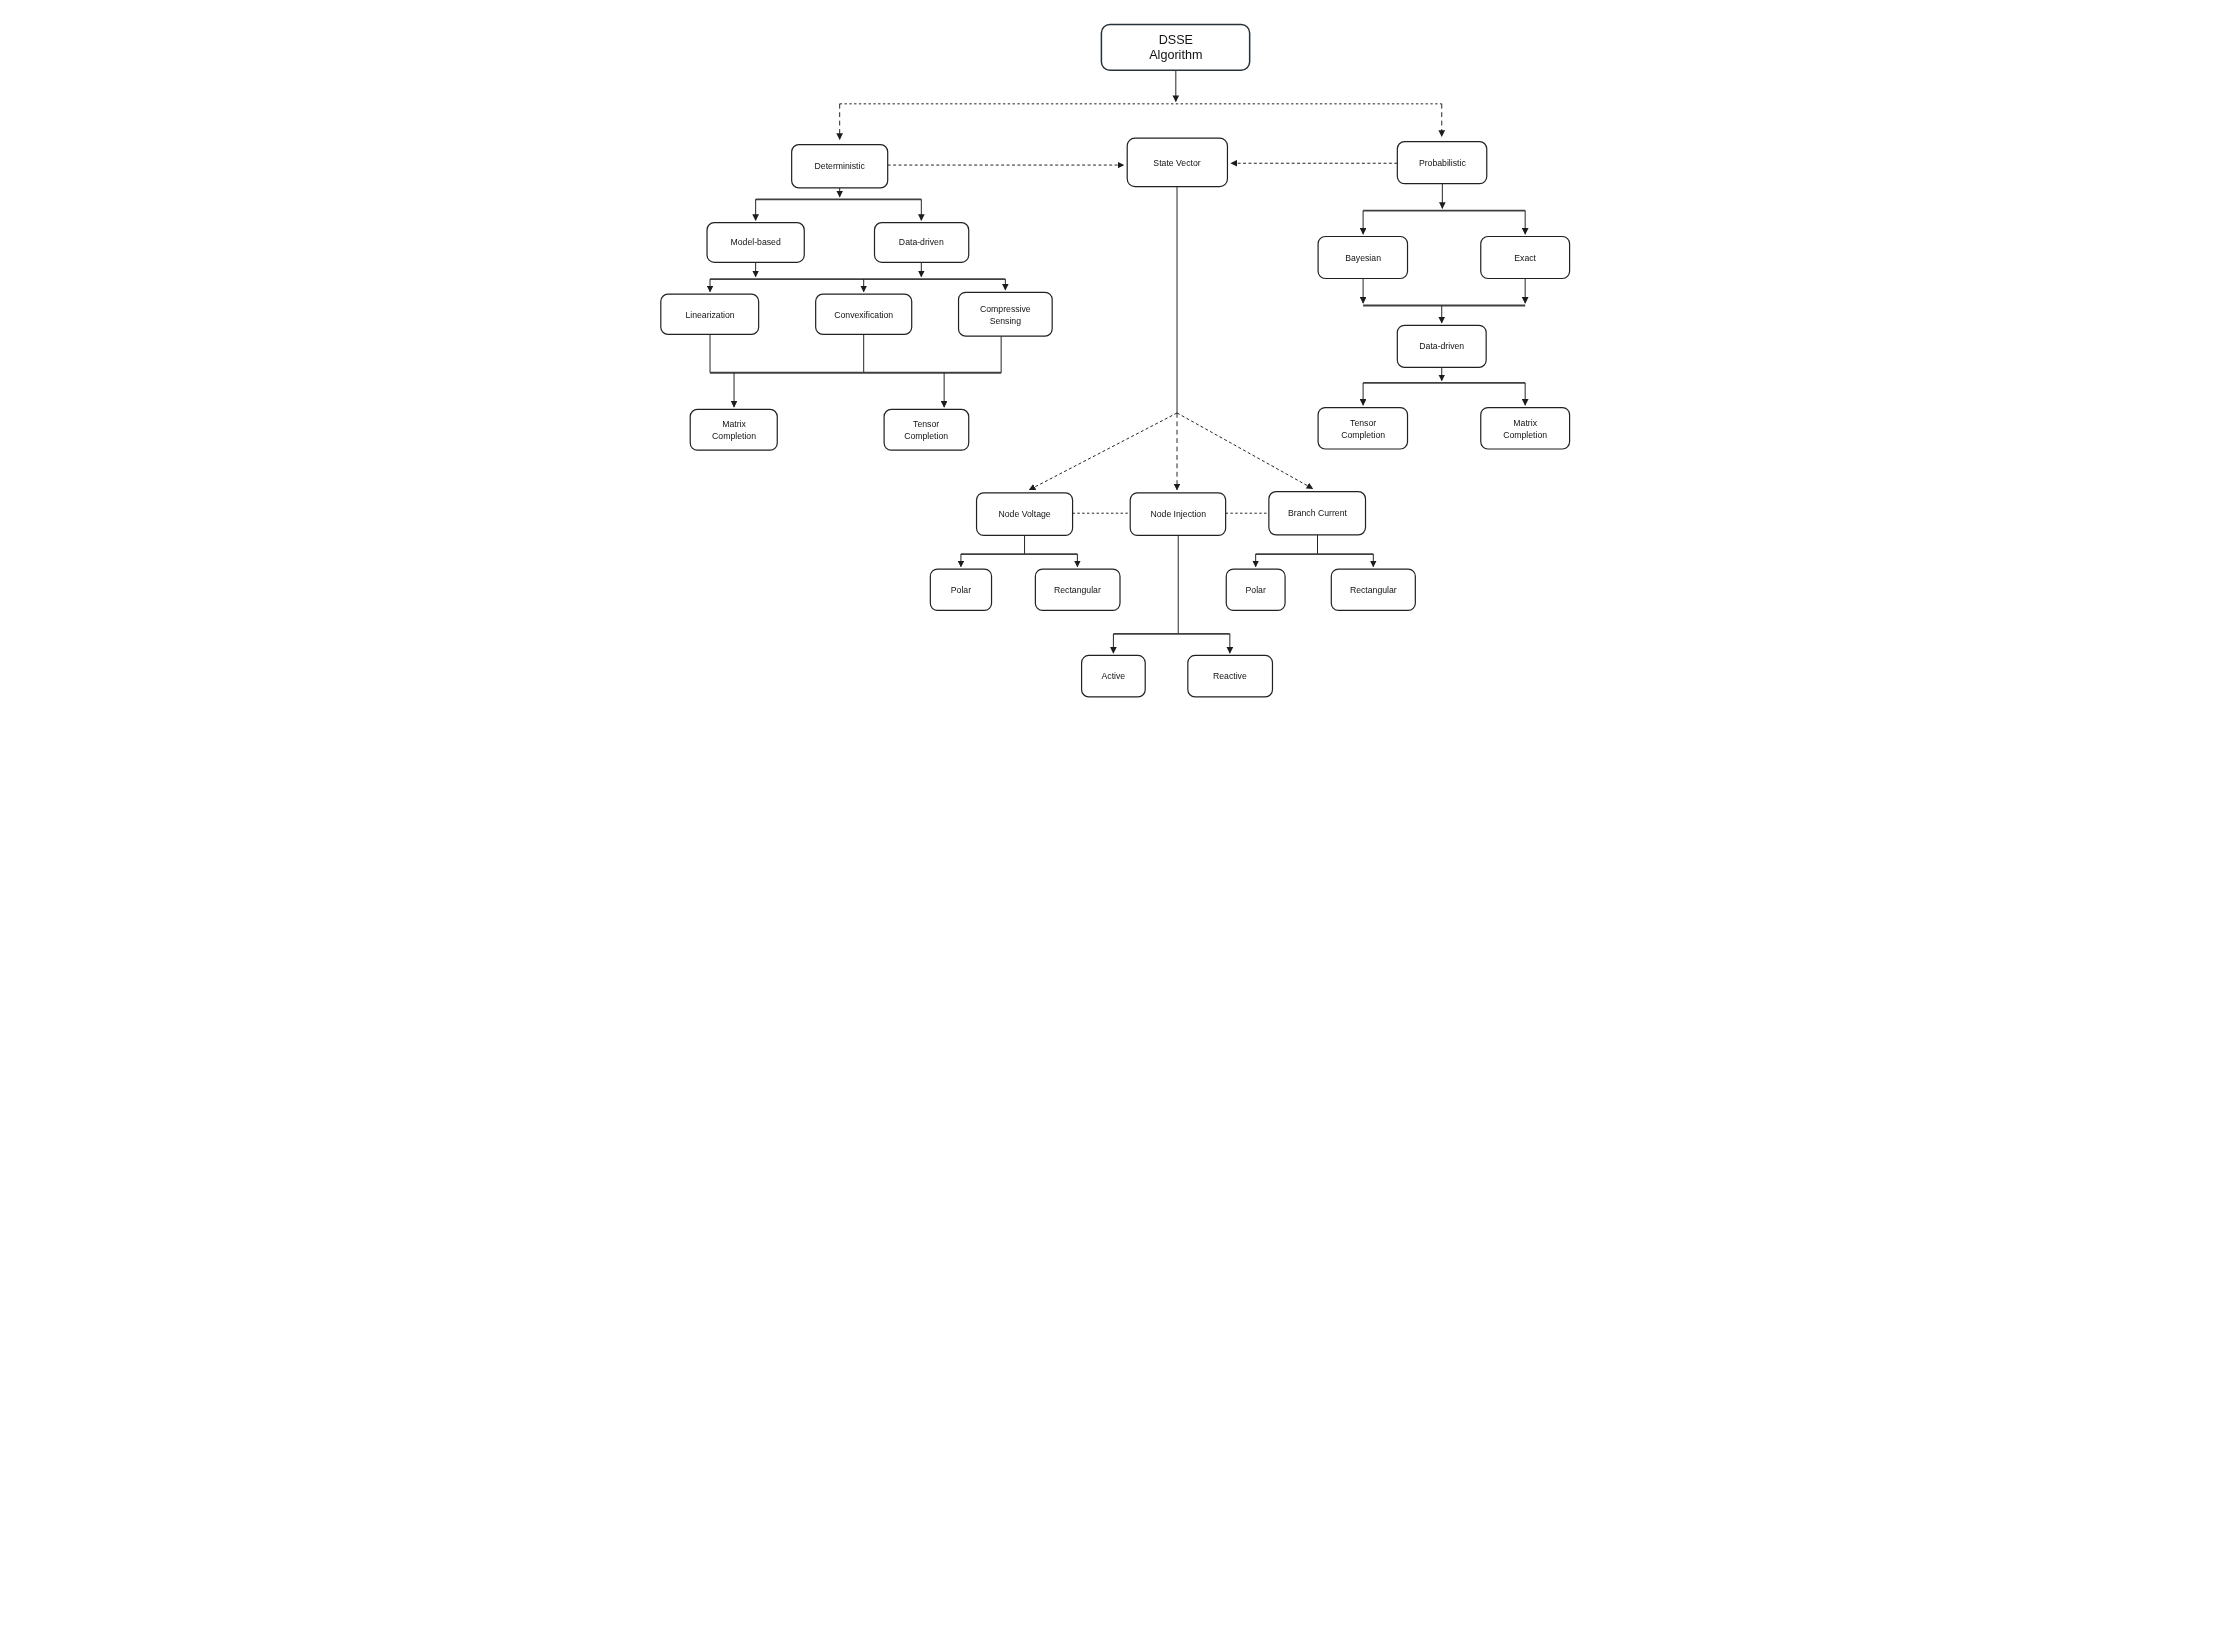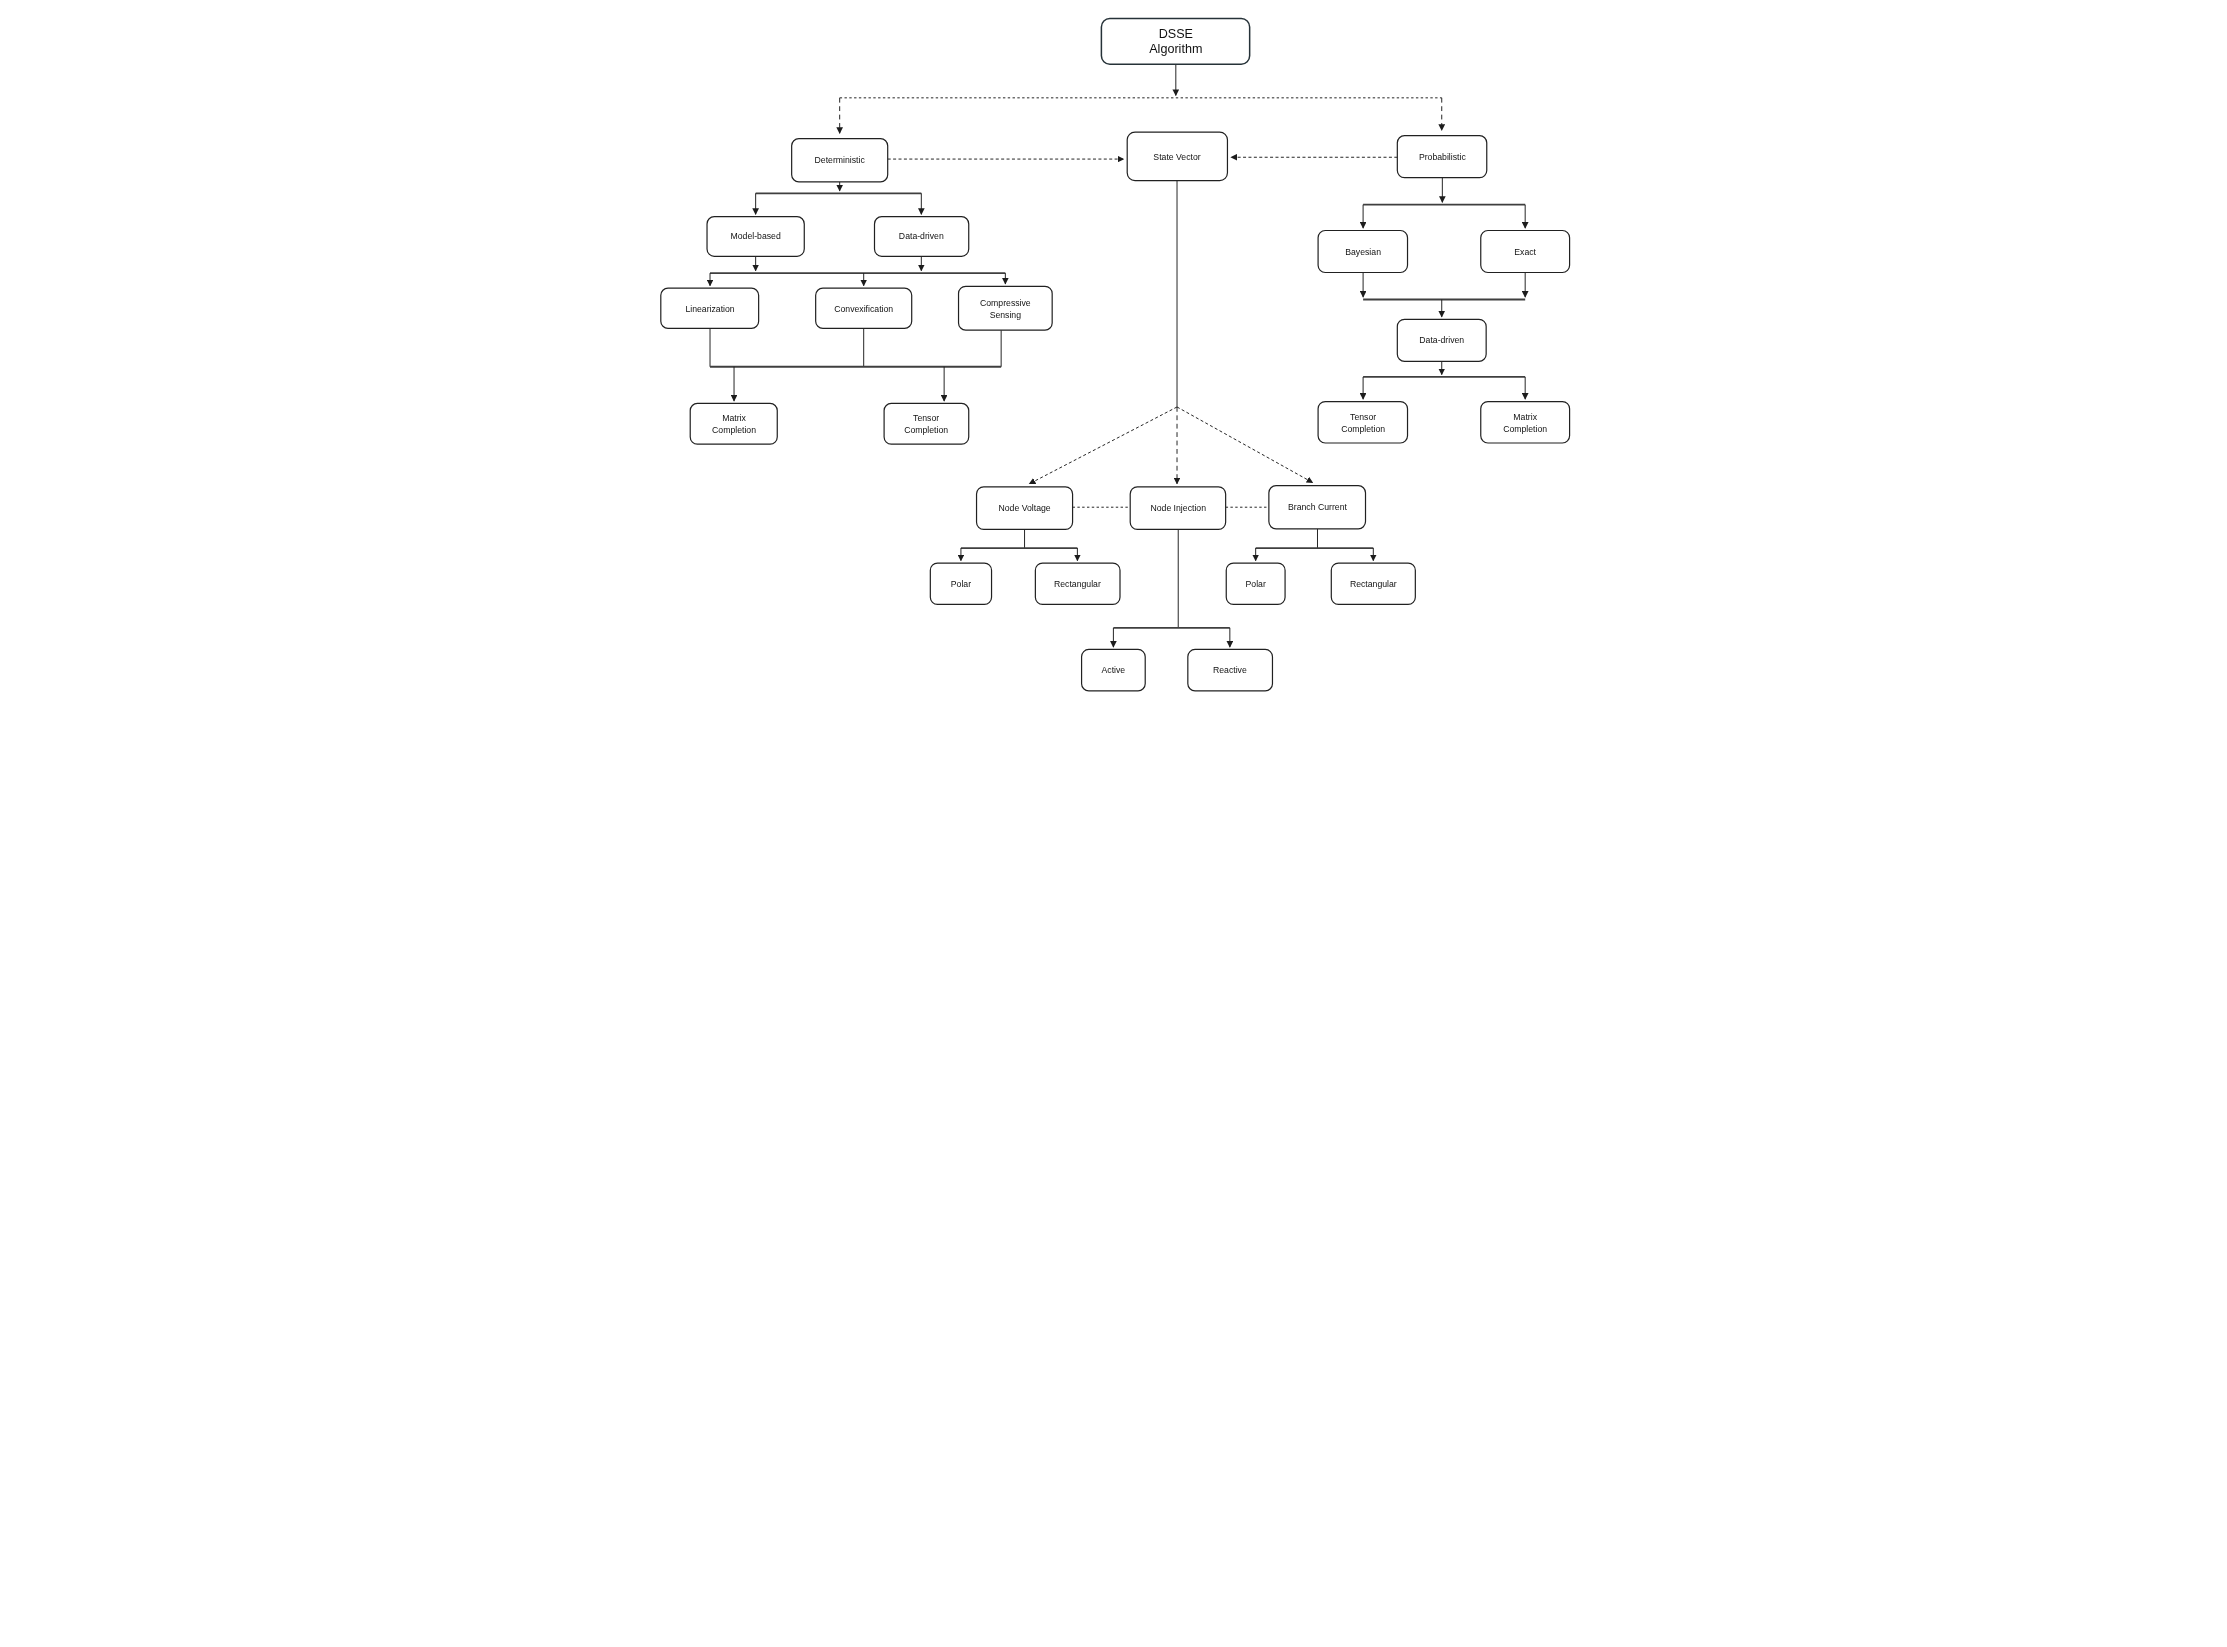--- a/index.html
+++ b/index.html
@@ -1,16 +1,16 @@
 <!DOCTYPE html>
 <html style="font-size:9.6px"><head>
 <meta charset="utf-8">
 <style>
   html, body { margin: 0; padding: 0; background: #ffffff; }
-  .stage { width: 100%; max-width: 928px; margin: 9px auto; }
+  .stage { width: 100%; max-width: 928px; margin: 15px auto; }
   svg { display: block; width: 100%; height: auto; font-family: "Liberation Sans", sans-serif; }
 
   .edge        { stroke: #1c1c1c; stroke-width: 1.6; fill: none; }
   .edge.bar    { stroke: #3f3f3f; stroke-width: 3; }
   .edge.dashed { stroke-dasharray: 8 6; }
   .edge.dotted { stroke-dasharray: 4 4; }
   .edge.mid    { stroke-dasharray: 5 4; }
 
   .node rect { fill: #ffffff; stroke: #212121; stroke-width: 2; }
   .node text { fill: #111111; font-size: 14.5px; text-anchor: middle; }

